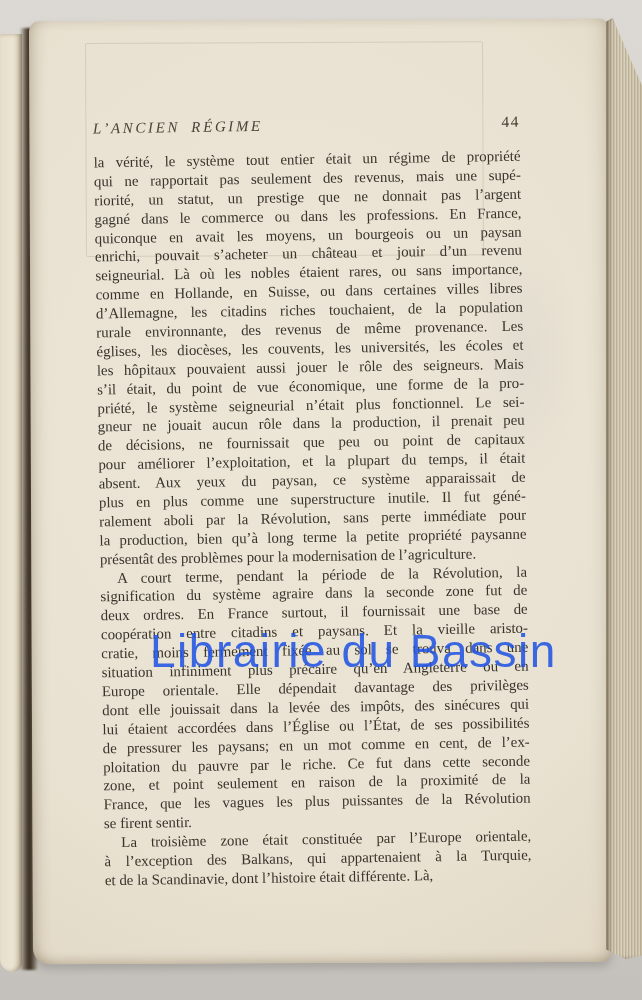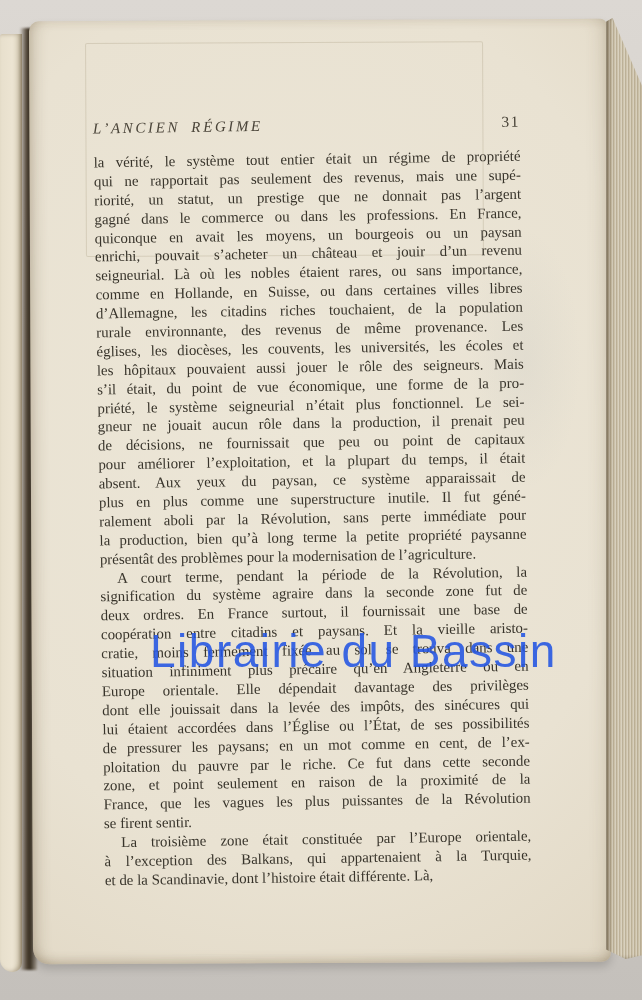--- a/index.html
+++ b/index.html
@@ -90,21 +90,21 @@
 <div class="left-pages"></div>
 <div class="gutter"></div>
 
 <div class="page">
   <div class="ghost-rect"></div>
   <div class="ghost-blob"></div>
 
   <div class="content">
     <div class="running-head">
       <span class="head-title">L’ANCIEN RÉGIME</span>
-      <span class="head-pageno">31</span>
+      <span class="head-pageno">44</span>
     </div>
     <div class="body-lines">
         <div class="line">la vérité, le système tout entier était un régime de propriété</div>
         <div class="line">qui ne rapportait pas seulement des revenus, mais une supé-</div>
         <div class="line">riorité, un statut, un prestige que ne donnait pas l’argent</div>
         <div class="line">gagné dans le commerce ou dans les professions. En France,</div>
         <div class="line">quiconque en avait les moyens, un bourgeois ou un paysan</div>
         <div class="line">enrichi, pouvait s’acheter un château et jouir d’un revenu</div>
         <div class="line">seigneurial. Là où les nobles étaient rares, ou sans importance,</div>
         <div class="line">comme en Hollande, en Suisse, ou dans certaines villes libres</div>

